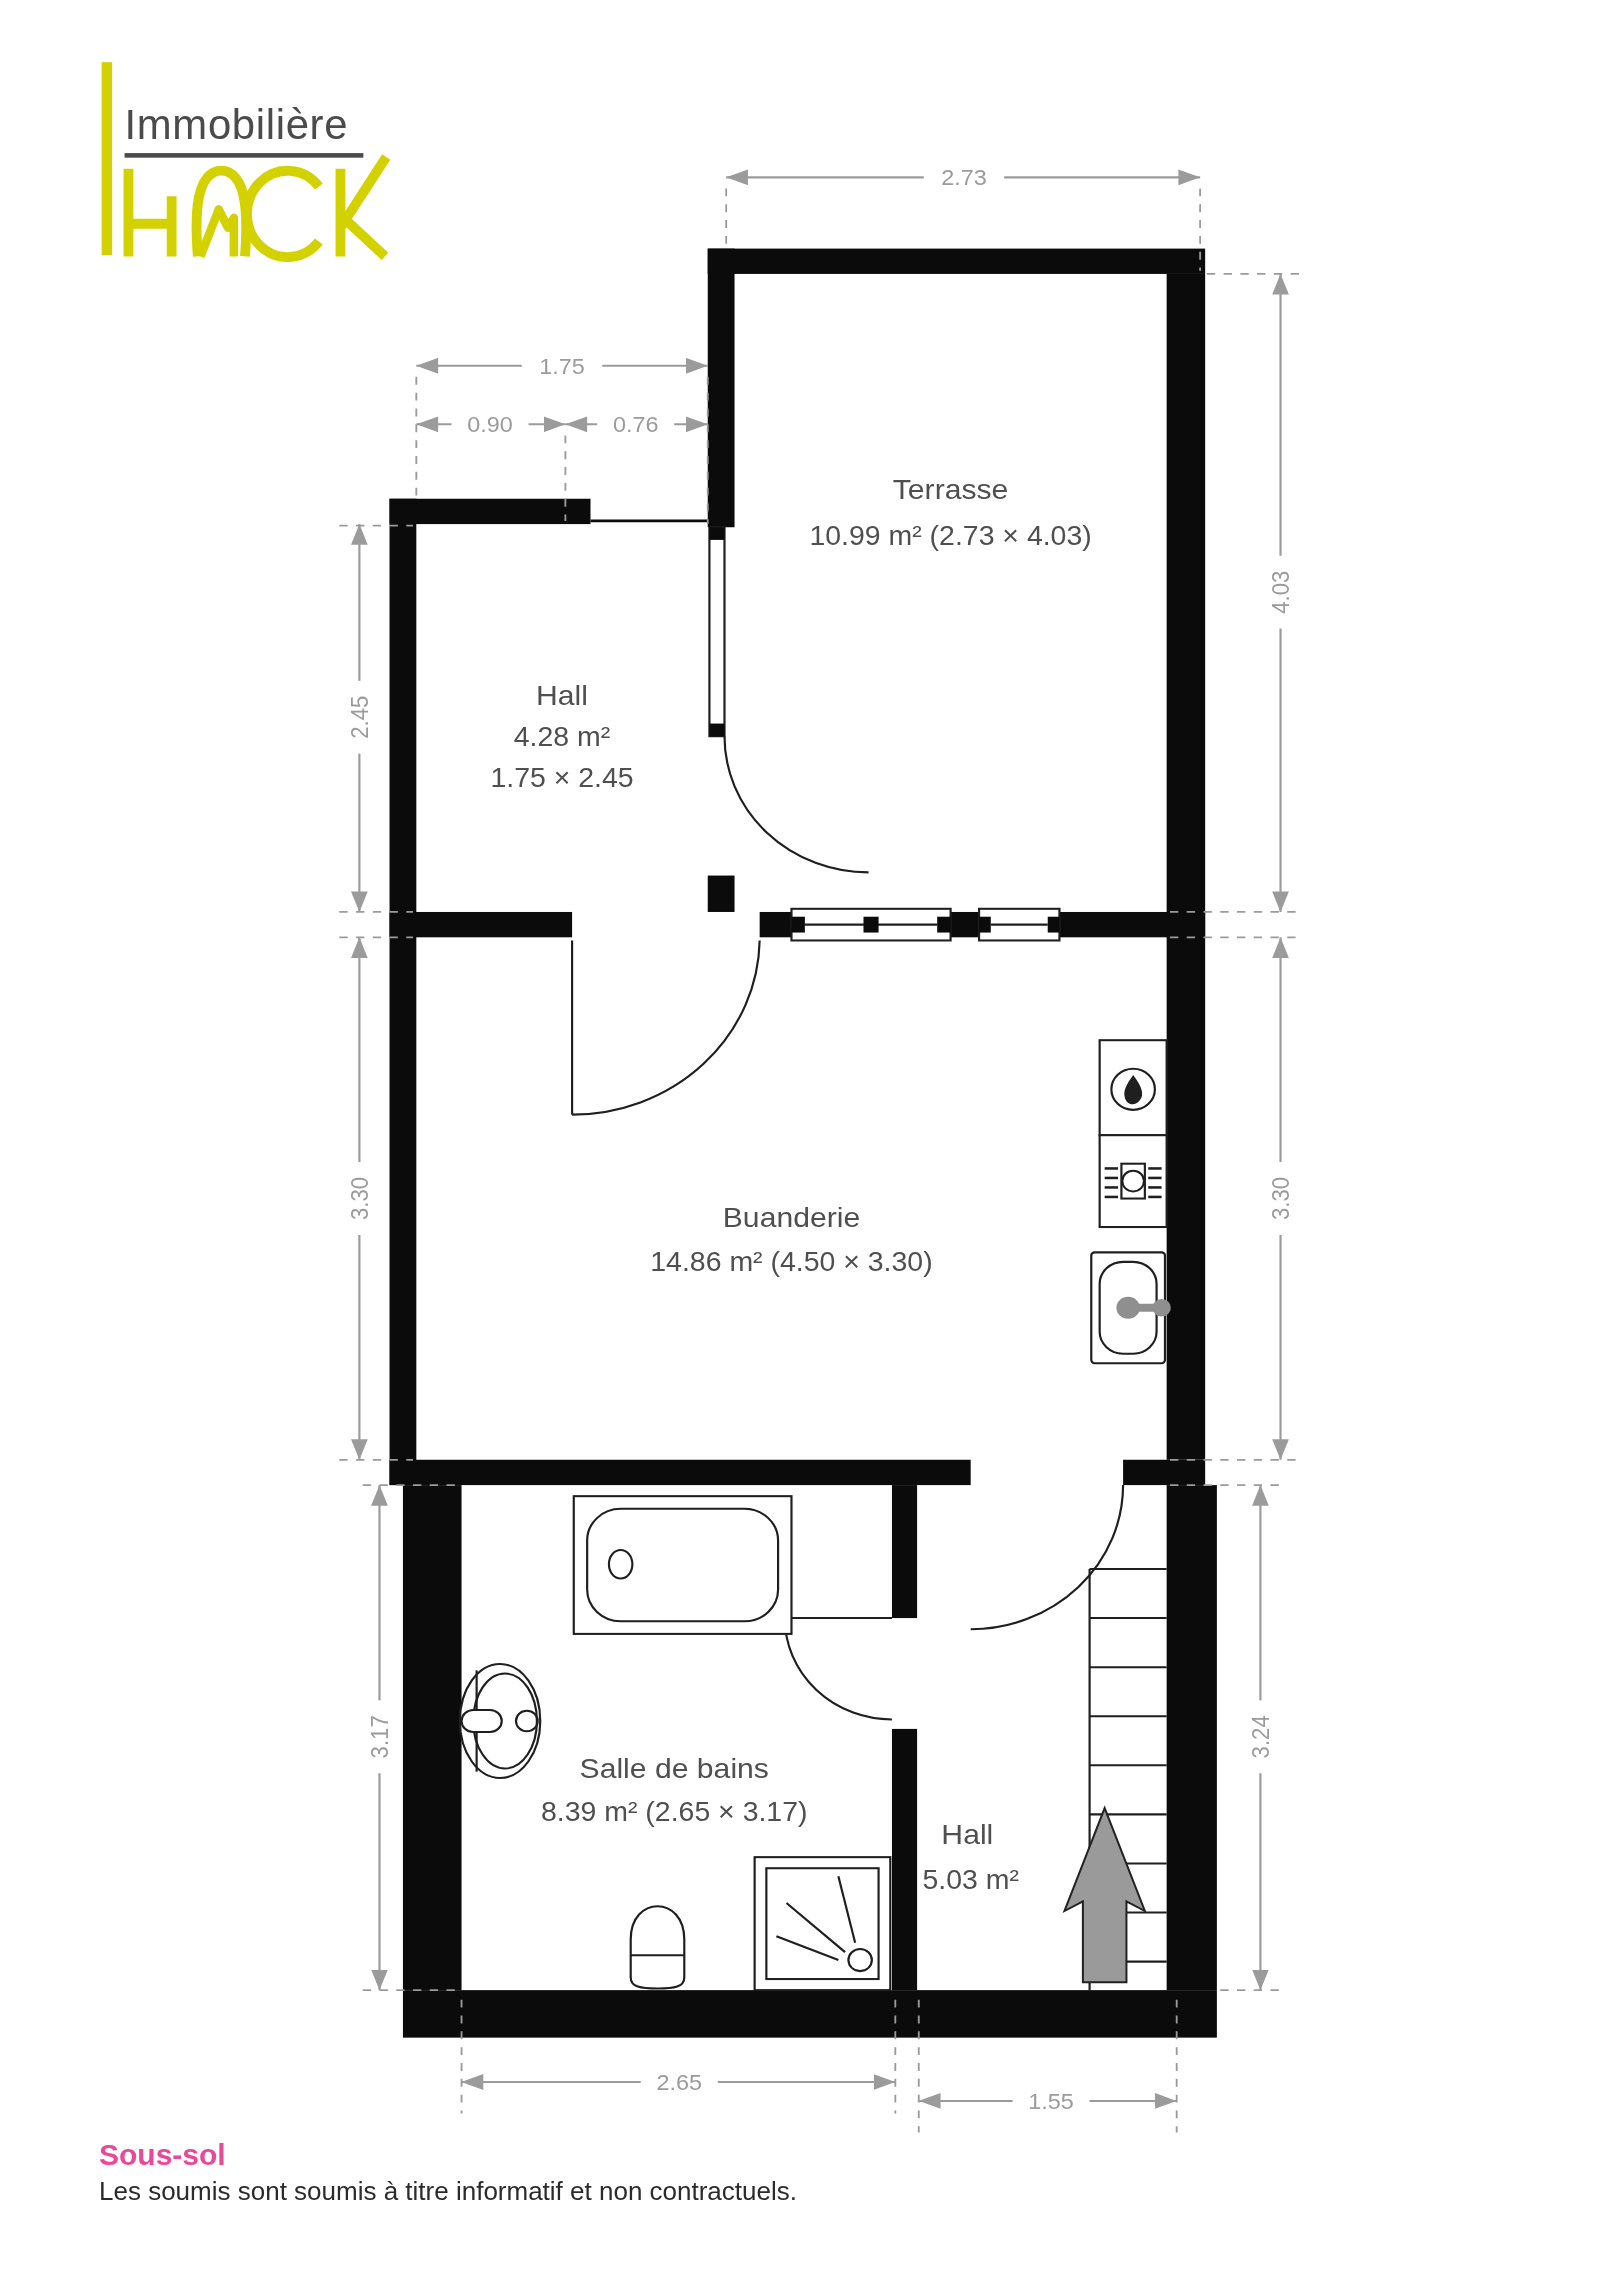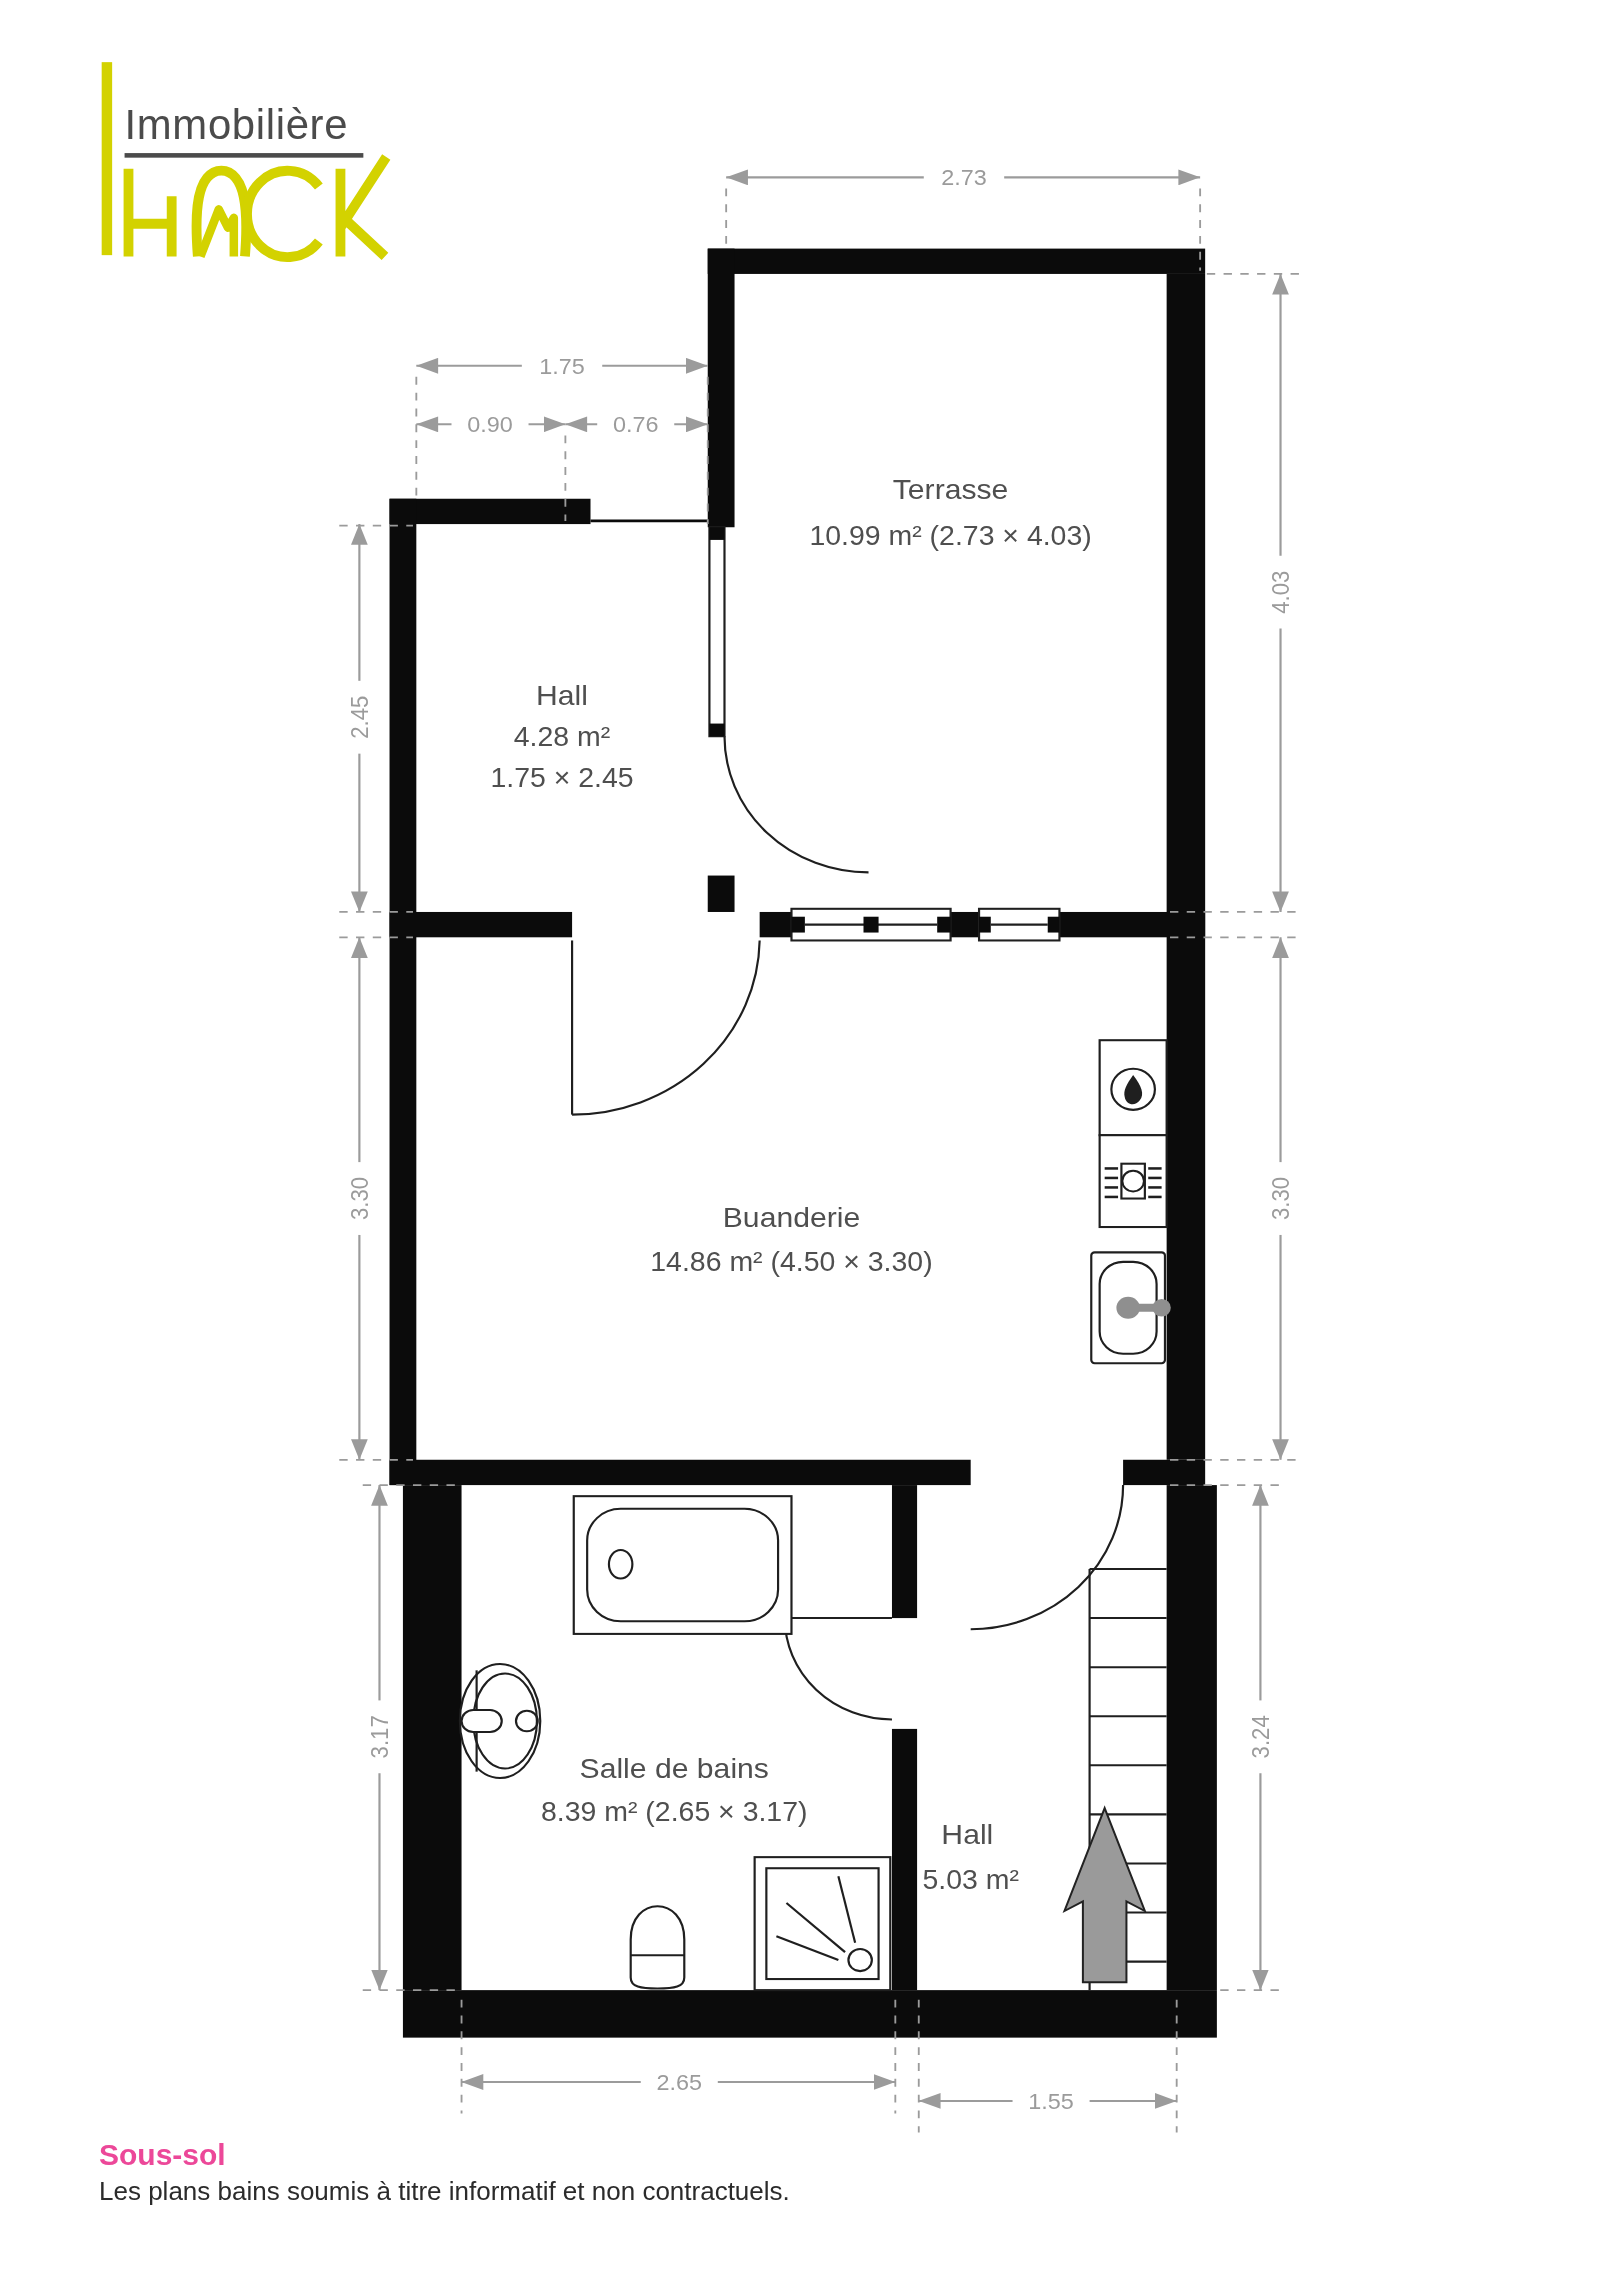--- a/index.html
+++ b/index.html
@@ -273,14 +273,14 @@
   </g>
 
   <g font-size="1" fill="none">
     <text x="0" y="0">H</text>
     <text x="0" y="0">C</text>
     <text x="0" y="0">K</text>
   </g>
 </svg>
 
 <div class="footer-title">Sous-sol</div>
-<div class="footer-note">Les plans bains soumis à titre informatif et non contractuels.</div>
+<div class="footer-note">Les soumis sont soumis à titre informatif et non contractuels.</div>
 
 
 </body></html>

